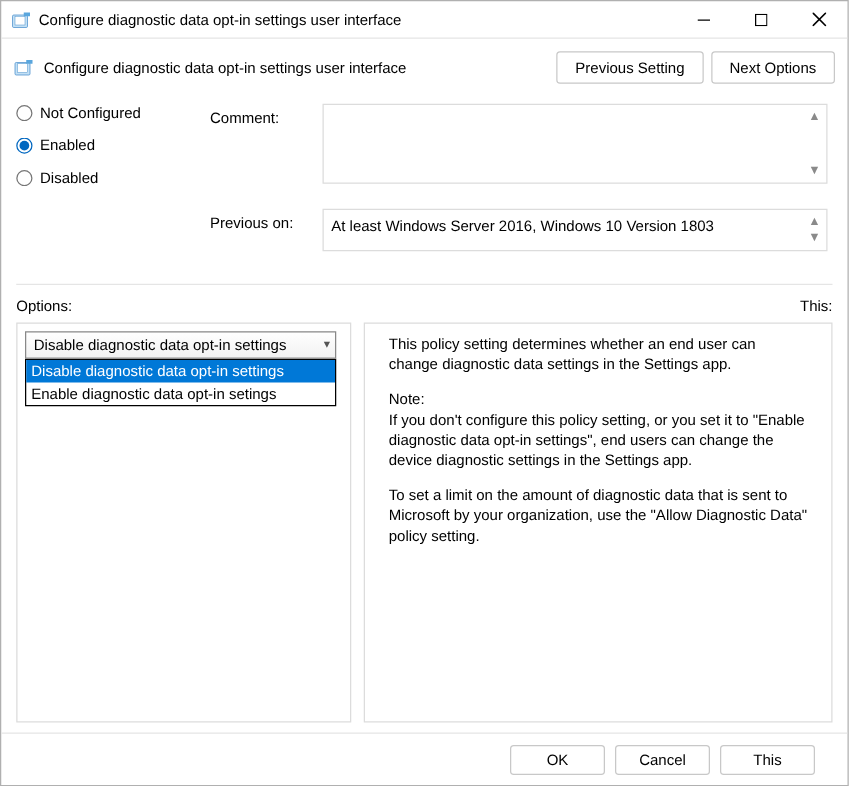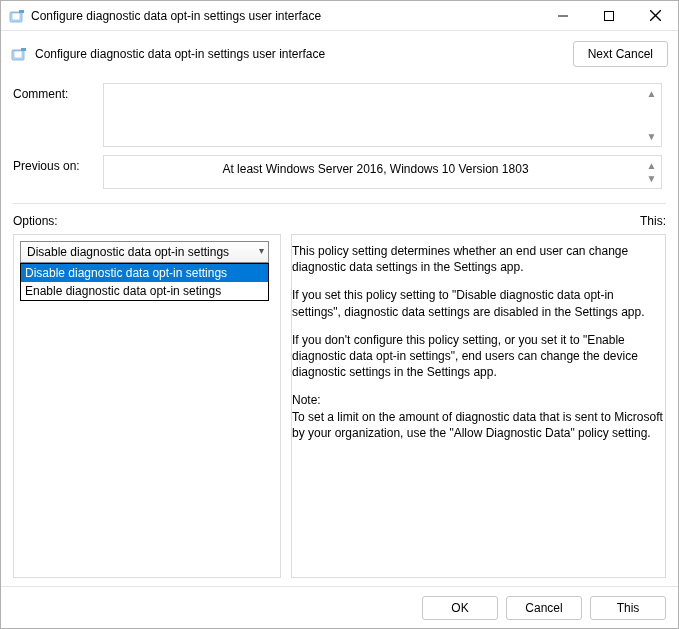--- a/index.html
+++ b/index.html
@@ -26,61 +26,61 @@
   .subhead .spacer { flex:1; }
   .nav-btn {
     height:26px; padding:0 14px; font-size:12px; font-family:inherit;
     background:#fff; border:1px solid #c8c8c8; border-radius:3px; margin-left:6px;
   }
   .radio-area { padding:12px 4px 4px 12px; display:flex; }
   .radio-col { width:155px; }
   .radio-row { display:flex; align-items:center; margin-bottom:12px; font-size:12px; }
   .radio-row input { margin:0 6px 0 0; accent-color:#0067c0; }
   .right-col { flex:1; padding-right:12px; }
-  .label-row { display:flex; align-items:flex-start; margin-bottom:8px; }
+  .label-row { display:flex; align-items:flex-start; margin-bottom:20px; }
   .label-row .lbl { width:90px; padding-top:4px; }
   .graybox {
     flex:1; position:relative; background:#fff;
     border:1px solid #dcdcdc; min-height:60px;
     padding:4px 20px 4px 6px; font-size:12px;
   }
   .comment-box { min-height:64px; }
-  .supported-box { min-height:34px; padding-top:6px; color:#000;text-align:center; }
+  .supported-box { min-height:34px; padding-top:6px; color:#000; }
   .scroll-arrow {
     position:absolute; right:2px; width:15px; height:15px;
     display:flex; align-items:center; justify-content:center;
     color:#8a8a8a; font-size:10px;
   }
   .scroll-arrow.up { top:2px; }
   .scroll-arrow.down { bottom:2px; }
   .hr { height:1px; background:#e5e5e5; margin:2px 12px 0 12px; }
   .lower-labels { display:flex; padding:10px 12px 6px 12px; font-size:12px;justify-content:space-between; }
   .lower-labels .opt-lbl { width:316px; }
   .lower {
     display:flex; gap:10px; padding:0 12px 8px 12px; flex:1; min-height:0;
   }
   .options-panel, .help-panel {
     border:1px solid #dcdcdc; background:#fff;
   }
   .options-panel { width:268px; padding:6px 6px; }
-  .help-panel { flex:1; padding:8px 0; font-size:12px; line-height:1.35; overflow:hidden; }
+  .help-panel { flex:1; padding:8px 19px; font-size:12px; line-height:1.35; overflow:hidden; }
   .combo {
     width:249px; height:22px; border:1px solid #888; background:linear-gradient(#fff,#f2f2f2);
     display:flex; align-items:center; padding:0 4px 0 6px; font-size:12px; position:relative;
   }
   .combo .chev { position:absolute; right:4px; top:3px; color:#555; font-size:10px;}
   .dropdown {
     width:249px; border:1px solid #000; background:#fff; font-size:12px;
   }
   .dropdown .opt { padding:2px 4px; white-space:nowrap; }
   .dropdown .opt.sel { background:#0078d7; color:#fff; }
   .footer {
     border-top:1px solid #e5e5e5; height:42px;
     display:flex; align-items:center; justify-content:flex-end;
-    gap:8px; padding:0 12px;
+    gap:8px; padding:0 26px;
   }
   .footer button {
     width:76px; height:24px; font-size:12px; font-family:inherit;
     background:#fff; border:1px solid #c8c8c8; border-radius:3px;
   }
   .help-panel p { margin:0 0 12px 0; }
   svg.icon-app .book { fill:#c3e0f5; stroke:#4a8fcc; stroke-width:0.6; }
   svg.icon-app .pages { fill:#fff; stroke:#4a8fcc; stroke-width:0.4; }
 </style>
 </head>
@@ -114,24 +114,39 @@
 </div>
 
 <div class="subhead">
   <svg class="icon-app" viewBox="0 0 16 16">
     <rect class="book" x="1" y="4" width="12" height="10" rx="1"></rect>
     <rect class="pages" x="3" y="5" width="8" height="7"></rect>
     <rect x="10" y="2" width="5" height="3" fill="#5aa6dd"></rect>
   </svg>
   <div>Configure diagnostic data opt-in settings user interface</div>
   <div class="spacer"></div>
-  <button class="nav-btn">Next Cancel</button>
+  <button class="nav-btn">Previous Setting</button>
+  <button class="nav-btn">Next Options</button>
 </div>
 
 <div class="radio-area">
+  <div class="radio-col">
+    <label class="radio-row">
+      <input type="radio" name="st" style="">
+      <span>Not Configured</span>
+    </label>
+    <label class="radio-row">
+      <input type="radio" name="st" checked="" style="">
+      <span>Enabled</span>
+    </label>
+    <label class="radio-row">
+      <input type="radio" name="st" style="">
+      <span>Disabled</span>
+    </label>
+  </div>
   <div class="right-col">
     <div class="label-row">
       <div class="lbl">Comment:</div>
       <div class="graybox comment-box">
         <span></span>
         <div class="scroll-arrow up">▲</div>
         <div class="scroll-arrow down">▼</div>
       </div>
     </div>
     <div class="label-row">
@@ -158,23 +173,22 @@
       <span>Disable diagnostic data opt-in settings</span>
       <span class="chev">▾</span>
     </div>
     <div class="dropdown">
       <div class="opt sel">Disable diagnostic data opt-in settings</div>
       <div class="opt">Enable diagnostic data opt-in setings</div>
     </div>
   </div>
   <div class="help-panel">
     <p>This policy setting determines whether an end user can change diagnostic data settings in the Settings app.</p>
-    <p>If you set this policy setting to "Disable diagnostic data opt-in settings", diagnostic data settings are disabled in the Settings app.</p>
+    <p style="margin-bottom:0">Note:</p>
     <p>If you don't configure this policy setting, or you set it to "Enable diagnostic data opt-in settings", end users can change the device diagnostic settings in the Settings app.</p>
-    <p style="margin-bottom:0">Note:</p>
     <p>To set a limit on the amount of diagnostic data that is sent to Microsoft by your organization, use the "Allow Diagnostic Data" policy setting.</p>
   </div>
 </div>
 
 <div class="footer">
   <button>OK</button>
   <button>Cancel</button>
   <button>This</button>
 </div>
 

